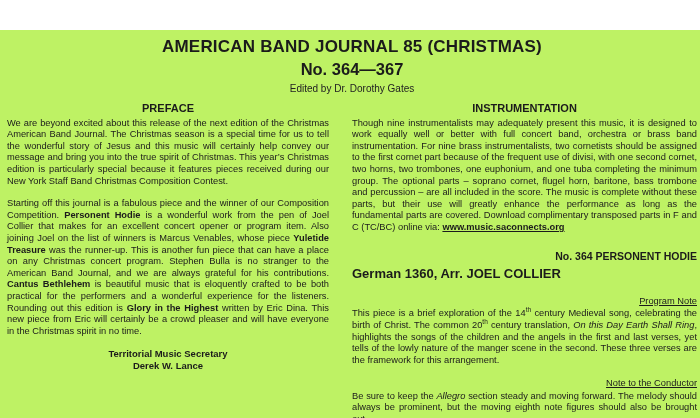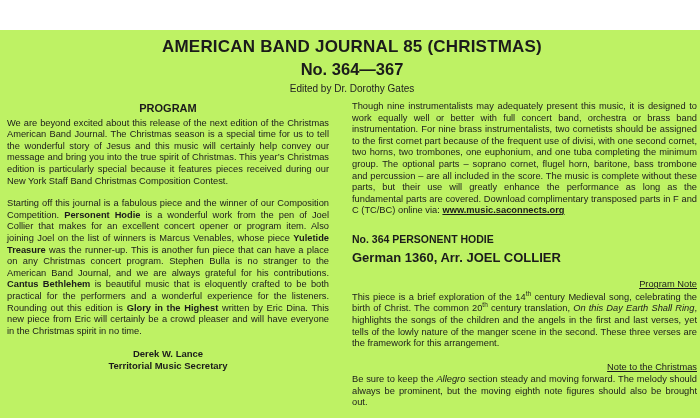--- a/index.html
+++ b/index.html
@@ -64,21 +64,21 @@
   }
   .program-heading {
     font-size: 10.5px;
     font-weight: bold;
     text-align: center;
     margin-top: 26px;
   }
   .piece-title {
     font-size: 10.5px;
     font-weight: bold;
-    text-align: left;
+    text-align: right;
     margin-top: 17px;
   }
   .piece-credit {
     font-size: 13px;
     font-weight: bold;
     text-align: left;
     padding-right: 14px;
     margin-top: 6px;
   }
   .note-heading {
@@ -103,36 +103,37 @@
 
   <div class="doc-header">
     <div class="doc-title">AMERICAN BAND JOURNAL 85 (CHRISTMAS)</div>
     <div class="doc-subtitle">No. 364—367</div>
     <div class="doc-edited">Edited by Dr. Dorothy Gates</div>
   </div>
 
   <div class="columns">
 
     <div class="col col-left">
-      <div class="section-heading">PROGRAM</div>
+      <div class="section-heading">PREFACE</div>
       <p><span>We are beyond excited about this release of the next edition of the Christmas American Band Journal. The Christmas season is a special time for us to tell the wonderful story of Jesus and this music will certainly help convey our message and bring you into the true spirit of Christmas.  This year’s Christmas edition is particularly special because it features pieces received during our New York Staff Band Christmas Composition Contest.</span></p>
       <p><span>Starting off this journal is a fabulous piece and the winner of our Composition Competition.  </span><span style="font-weight: bold;">Personent Hodie</span><span> is a wonderful work from the pen of Joel Collier that makes for an excellent concert opener or program item.  Also joining Joel on the list of winners is Marcus Venables, whose piece </span><span style="font-weight: bold;">Yuletide Treasure</span><span> was the runner-up.  This is another fun piece that can have a place on any Christmas concert program.  Stephen Bulla is no stranger to the American Band Journal, and we are always grateful for his contributions.  </span><span style="font-weight: bold;">Cantus Bethlehem</span><span> is beautiful music that is eloquently crafted to be both practical for the performers and a wonderful experience for the listeners.  Rounding out this edition is </span><span style="font-weight: bold;">Glory in the Highest</span><span> written by Eric Dina.  This new piece from Eric will certainly be a crowd pleaser and will have everyone in the Christmas spirit in no time.</span></p>
       <div class="signature">
+        <div>Territorial Music Secretary</div>
         <div>Derek W. Lance</div>
-        <div>Territorial Music Secretary</div>
       </div>
     </div>
 
     <div class="col col-right">
+      <div class="section-heading">INSTRUMENTATION</div>
       <p><span>Though nine instrumentalists may adequately present this music, it is designed to work equally well or better with full concert band, orchestra or brass band instrumentation. For nine brass instrumentalists, two cornetists should be assigned to the first cornet part because of the frequent use of divisi, with one second cornet, two horns, two trombones, one euphonium, and one tuba completing the minimum group. The optional parts – soprano cornet, flugel horn, baritone, bass trombone and percussion – are all included in the score. The music is complete without these parts, but their use will greatly enhance the performance as long as the fundamental parts are covered. Download complimentary transposed parts in F and C (TC/BC) online via: </span><span class="link" style="font-weight: bold;">www.music.saconnects.org</span></p>
 
       <div class="piece-title">No. 364 PERSONENT HODIE</div>
       <div class="piece-credit">German 1360, Arr. JOEL COLLIER</div>
 
       <div class="note-heading">Program Note</div>
       <p><span>This piece is a brief exploration of the 14</span><sup>th</sup><span> century Medieval song, celebrating the birth of Christ. The common 20</span><sup>th</sup><span> century translation, </span><span style="font-style: italic;">On this Day Earth Shall Ring</span><span>, highlights the songs of the children and the angels in the first and last verses, yet tells of the lowly nature of the manger scene in the second. These three verses are the framework for this arrangement.</span></p>
 
-      <div class="note-heading second">Note to the Christmas</div>
+      <div class="note-heading second">Note to the Conductor</div>
       <p><span>Be sure to keep the </span><span style="font-style: italic;">Allegro</span><span> section steady and moving forward. The melody should always be prominent, but the moving eighth note figures should also be brought out.</span></p>
     </div>
 
   </div>
 </div>
 
 </body></html>

